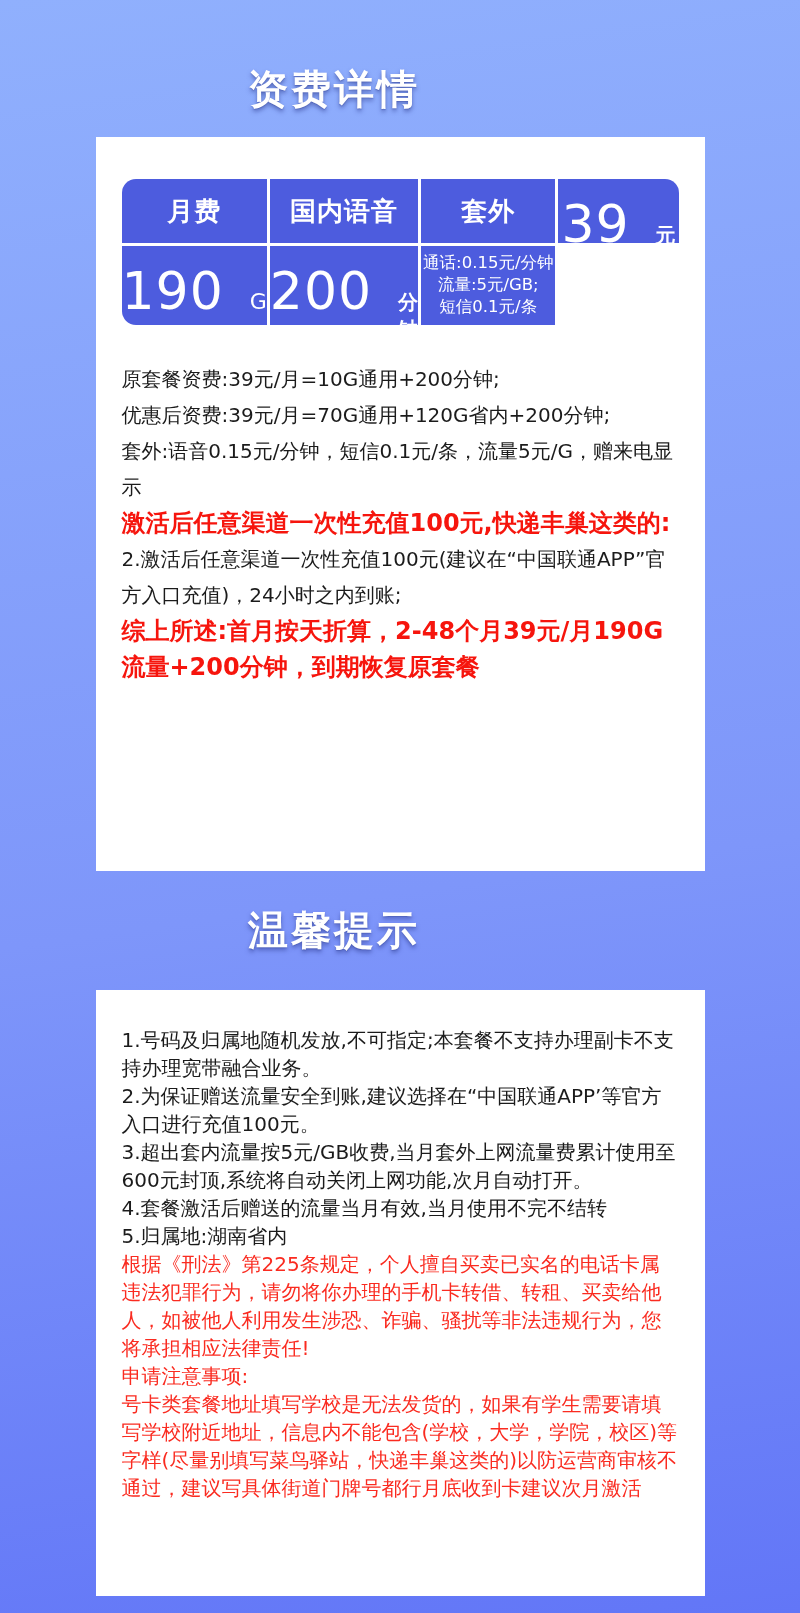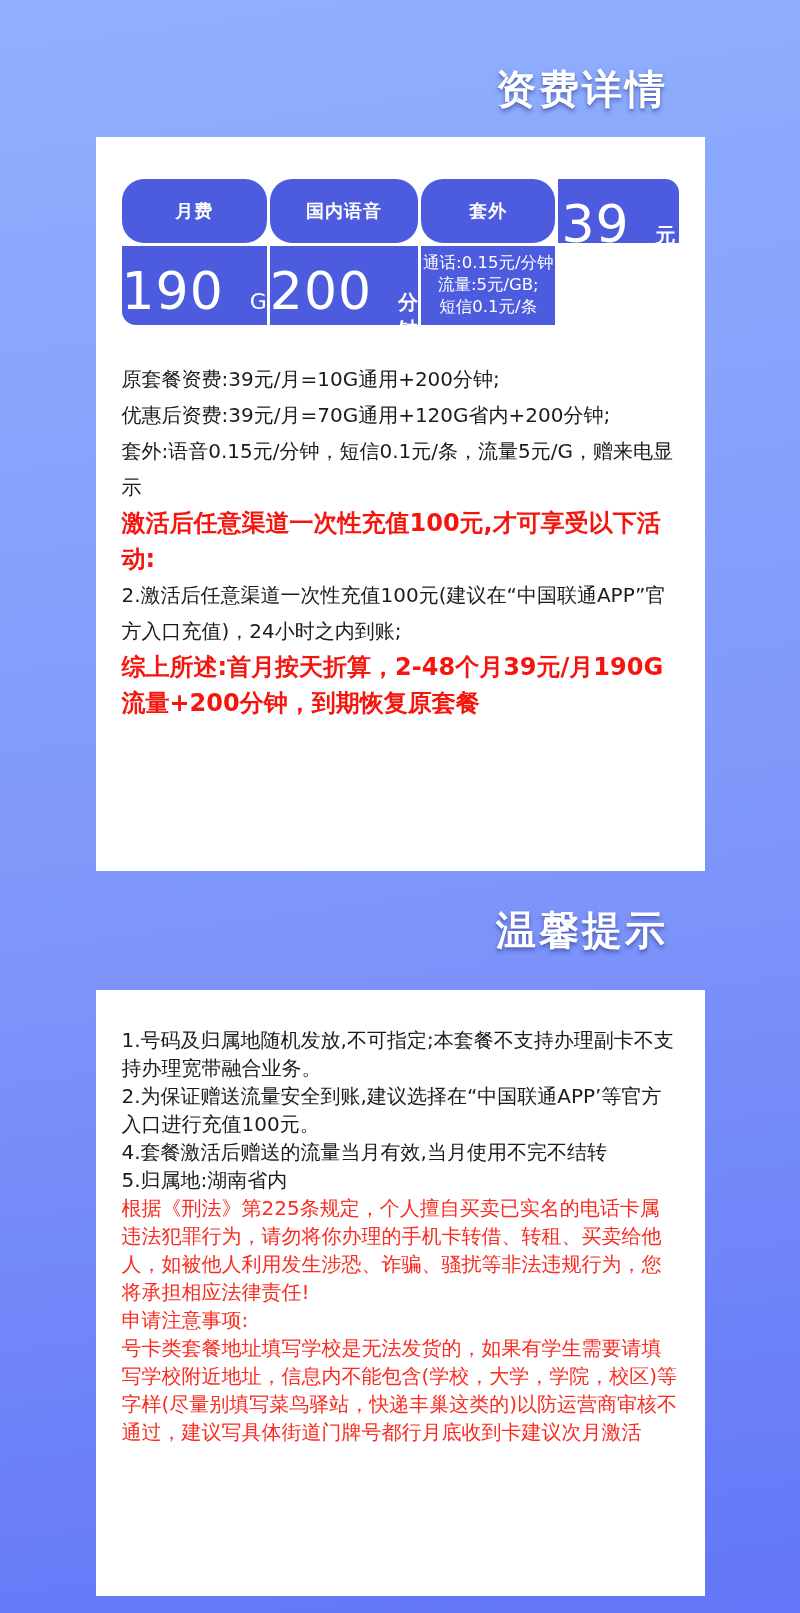--- a/index.html
+++ b/index.html
@@ -7,21 +7,21 @@
   body {
     font-family: "DejaVu Sans", "Liberation Sans", sans-serif;
     width: 800px; height: 1613px;
     background: linear-gradient(172deg, #90B0FD 0%, #7E96FA 55%, #6276F7 100%);
     overflow: hidden;
   }
   .band { width: 800px; }
   .band-1 { height: 871px; padding-top: 66px; }
   .band-2 { height: 725px; padding-top: 36px; }
   .section-title {
-    width: 668px; text-align: right;
+    width: 668px; text-align: center;
     font-size: 40px; line-height: 46px; font-weight: 700;
     color: #ffffff; letter-spacing: 3px;
     text-shadow: 0 3px 4px rgba(47, 61, 143, 0.55), 0 1px 1px rgba(47,61,143,0.35);
   }
   .band-1 .section-title { margin-bottom: 25px; }
   .band-2 .section-title { margin-bottom: 37px; }
   .card {
     width: 609px; margin: 0 auto; background: #ffffff;
     overflow: hidden;
   }
@@ -34,21 +34,21 @@
     background: #ffffff; border-radius: 14px; overflow: hidden;
     display: grid;
     grid-template-columns: 127fr 153fr 130fr 140fr;
     grid-template-rows: 64px 79px;
     gap: 3px;
   }
   .cell {
     background: #4D5CDE; color: #ffffff;
     display: flex; align-items: center; justify-content: center;
   }
-  .cell.head { font-size: 18px; font-weight: 700; letter-spacing: 1px; border-radius: 22px; }
+  .cell.head { font-size: 26px; font-weight: 700; letter-spacing: 1px; }
   .cell.val  { align-items: baseline; padding-top: 6px; gap: 24px; }
   .big-num   { font-size: 52px; font-weight: 500; line-height: 79px; letter-spacing: 1px; }
   .unit      { font-size: 20px; font-weight: 700; margin-left: 2px; }
   .unit-g    { font-size: 22px; font-weight: 500; }
   .cell.val-extra { flex-direction: column; align-items: center; justify-content: center; padding: 4px 2px 6px 2px; }
   .val-extra div { font-size: 16.5px; font-weight: 400; line-height: 22px; text-align: center; white-space: nowrap; }
 
   
   .text-block { margin-top: 36px; }
   .text-block p { font-size: 20px; line-height: 36px; color: #1b1b1b; }
@@ -93,34 +93,35 @@
           <div>通话:0.15元/分钟</div>
           <div>流量:5元/GB;</div>
           <div>短信0.1元/条</div>
         </div>
       </div>
 
       <div class="text-block">
         <p>原套餐资费:39元/月=10G通用+200分钟;</p>
         <p>优惠后资费:39元/月=70G通用+120G省内+200分钟;</p>
         <p>套外:语音0.15元/分钟，短信0.1元/条，流量5元/G，赠来电显示</p>
-        <p class="red-strong">激活后任意渠道一次性充值100元,才可享受以下活动:</p>
+        <p class="red-strong">激活后任意渠道一次性充值100元,快递丰巢这类的:</p>
         <p>2.激活后任意渠道一次性充值100元(建议在“中国联通APP”官方入口充值)，24小时之内到账;</p>
         <p class="red-strong">综上所述:首月按天折算，2-48个月39元/月190G流量+200分钟，到期恢复原套餐</p>
       </div>
 
     </div>
   </section>
 
   <section class="band band-2">
     <h1 class="section-title">温馨提示</h1>
 
     <div class="card card-2">
       <p>1.号码及归属地随机发放,不可指定;本套餐不支持办理副卡不支持办理宽带融合业务。</p>
       <p>2.为保证赠送流量安全到账,建议选择在“中国联通APP’等官方入口进行充值100元。</p>
+      <p>3.超出套内流量按5元/GB收费,当月套外上网流量费累计使用至600元封顶,系统将自动关闭上网功能,次月自动打开。</p>
       <p>4.套餐激活后赠送的流量当月有效,当月使用不完不结转</p>
       <p>5.归属地:湖南省内</p>
       <p class="red">根据《刑法》第225条规定，个人擅自买卖已实名的电话卡属违法犯罪行为，请勿将你办理的手机卡转借、转租、买卖给他人，如被他人利用发生涉恐、诈骗、骚扰等非法违规行为，您将承担相应法律责任!</p>
       <p class="red">申请注意事项:</p>
       <p class="red">号卡类套餐地址填写学校是无法发货的，如果有学生需要请填写学校附近地址，信息内不能包含(学校，大学，学院，校区)等字样(尽量别填写菜鸟驿站，快递丰巢这类的)以防运营商审核不通过，建议写具体街道门牌号都行月底收到卡建议次月激活</p>
     </div>
 
     <div class="bottom-spacer"></div>
   </section>
 

